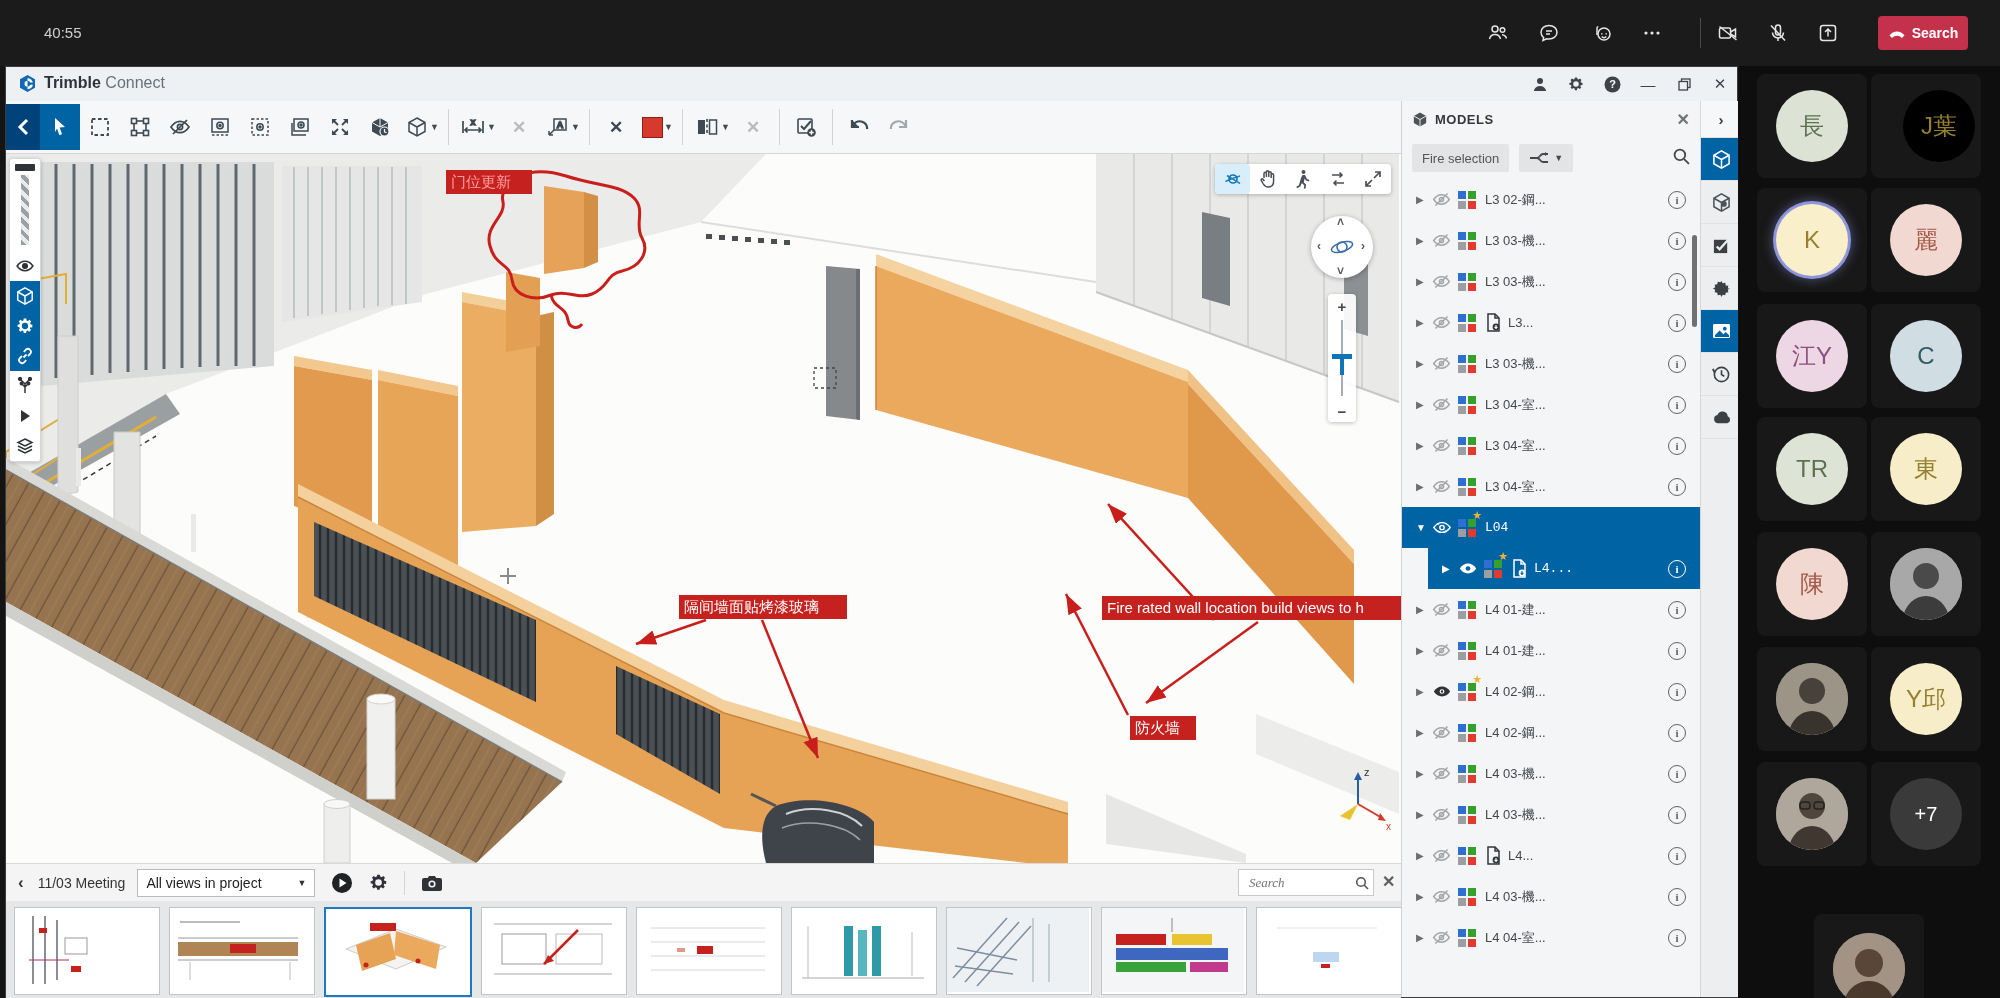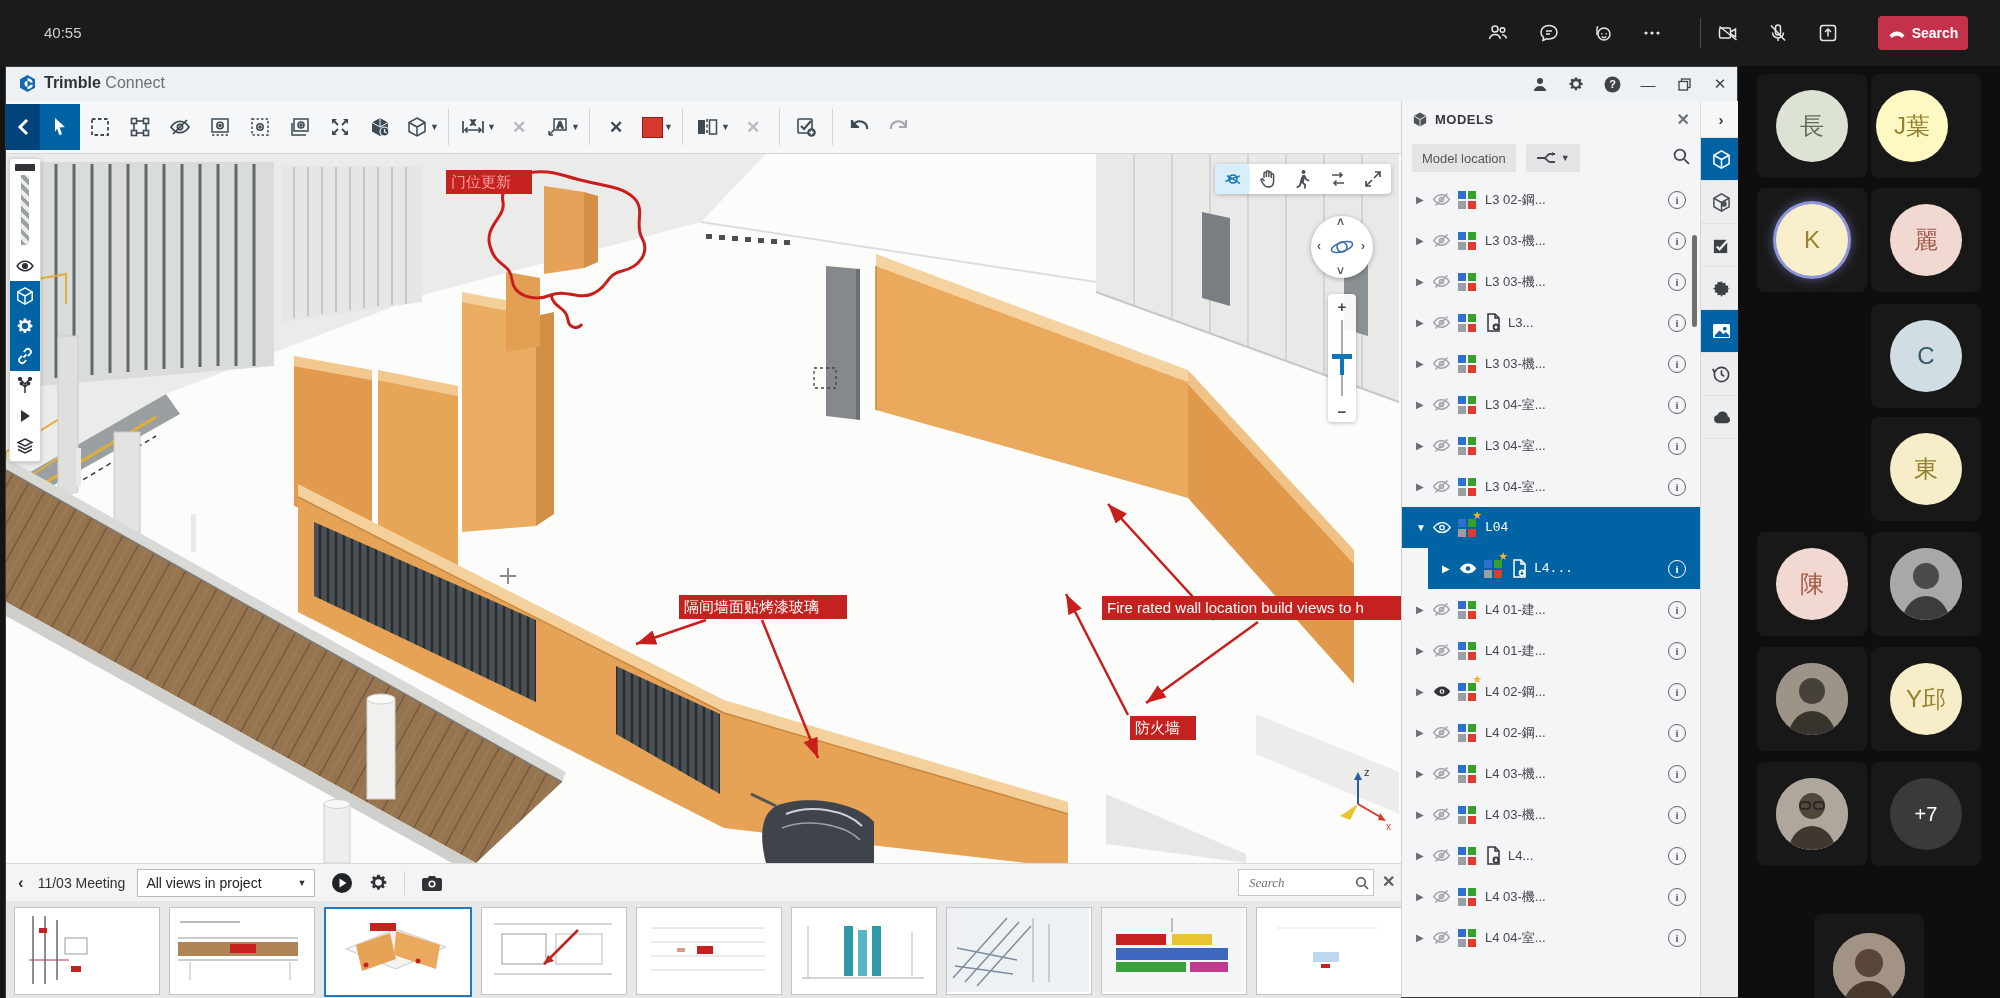--- a/index.html
+++ b/index.html
@@ -733,21 +733,21 @@
         <div class="mhead">
           <svg width="16" height="17" viewBox="0 0 20 22">
               <path d="M10 2l8 4.5v9L10 20l-8-4.5v-9z" fill="#4c5257"></path>
               <path d="M10 11 2 6.5M10 11l8-4.5M10 11v9" stroke="#f4f5f6" stroke-width="1.2"></path>
             </svg>
           <span class="t">MODELS</span>
           <span class="x">✕</span>
         </div>
         <div class="mctrl">
           <div class="msel">
-              <span>Model location</span>
+              <span>Fire selection</span>
             </div>
           <div class="mbranch">
             <svg width="20" height="14" viewBox="0 0 20 14" fill="none" stroke="#44484c" stroke-width="1.8">
                 <path d="M1 7h7c3 0 3-4 6-4h5M8 7c3 0 3 4 6 4h5"></path>
                 <path d="M16 1l3 2-3 2" fill="#44484c" stroke="none"></path>
               </svg>
             <span style="font-size:9px">▼</span>
           </div>
           <span class="msearch"><svg width="17" height="17" viewBox="0 0 16 16" fill="none" stroke="#44484c" stroke-width="1.7">
                 <circle cx="6.5" cy="6.5" r="5"></circle>
@@ -1180,30 +1180,36 @@
           </div>
       </div>
     </div>
   </div>
 
   <div class="people">
     <div class="ptile" style="left:19px;top:8px">
         <div class="pcircle" style="left:19px;top:16px;background:#dce3d5;color:#5f7053">長</div>
       </div>
     <div class="ptile" style="left:133px;top:8px">
-        <div class="pcircle" style="left:5px;top:16px;background:#fef9c3;color:#95802f">J葉</div>
+        <div class="pcircle" style="left:32px;top:16px;background:#000000;color:#95802f">J葉</div>
       </div>
     <div class="ptile" style="left:19px;top:122px">
         <div class="pcircle ring" style="left:19px;top:16px;background:#f9efcb;color:#97822f">K</div>
       </div>
     <div class="ptile" style="left:133px;top:122px">
         <div class="pcircle" style="left:19px;top:16px;background:#f1d8d1;color:#a35a49">麗</div>
       </div>
+    <div class="ptile" style="left:19px;top:238px">
+        <div class="pcircle" style="left:19px;top:16px;background:#eed7e5;color:#8f5080">江Y</div>
+      </div>
     <div class="ptile" style="left:133px;top:238px">
         <div class="pcircle" style="left:19px;top:16px;background:#d0dee4;color:#335a66">C</div>
+      </div>
+    <div class="ptile" style="left:19px;top:351px">
+        <div class="pcircle" style="left:19px;top:16px;background:#dde4d6;color:#5f7053">TR</div>
       </div>
     <div class="ptile" style="left:133px;top:351px">
         <div class="pcircle" style="left:19px;top:16px;background:#f7eec9;color:#95802f">東</div>
       </div>
     <div class="ptile" style="left:19px;top:466px">
         <div class="pcircle" style="left:19px;top:16px;background:#f1d8d1;color:#a35a49">陳</div>
       </div>
     <div class="ptile" style="left:133px;top:466px">
         <div class="pcircle" style="left:19px;top:16px;background:#8f8f8f;overflow:hidden">
           <svg width="72" height="72" viewBox="0 0 72 72">

